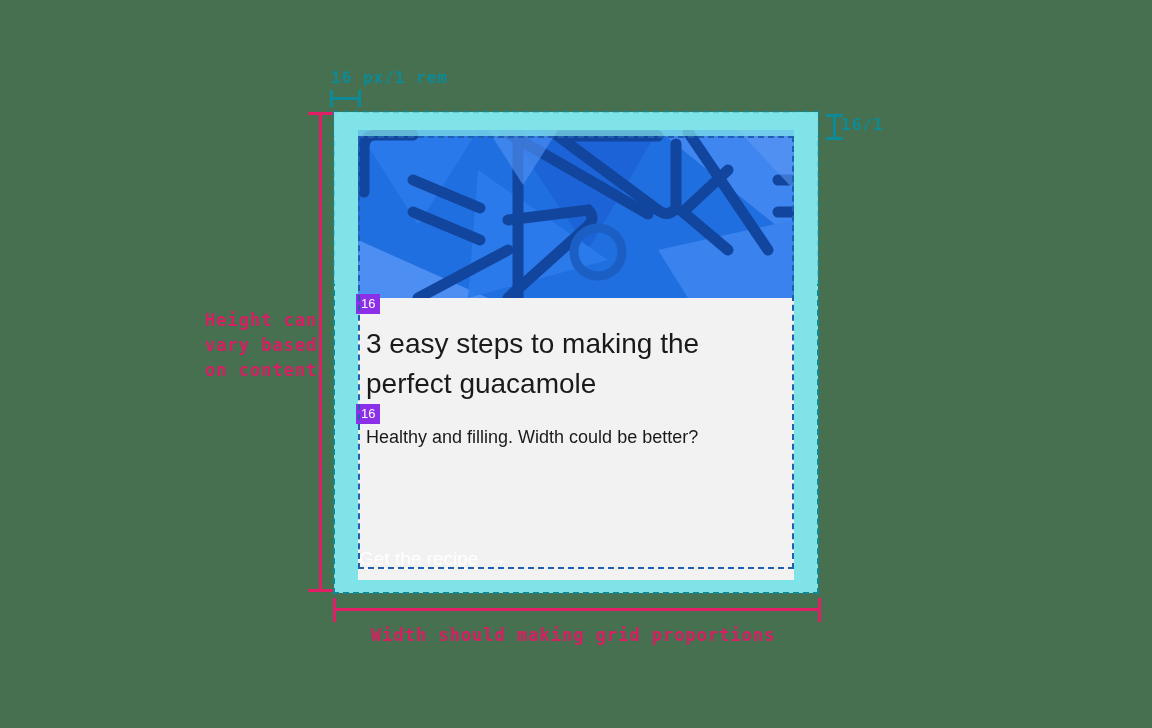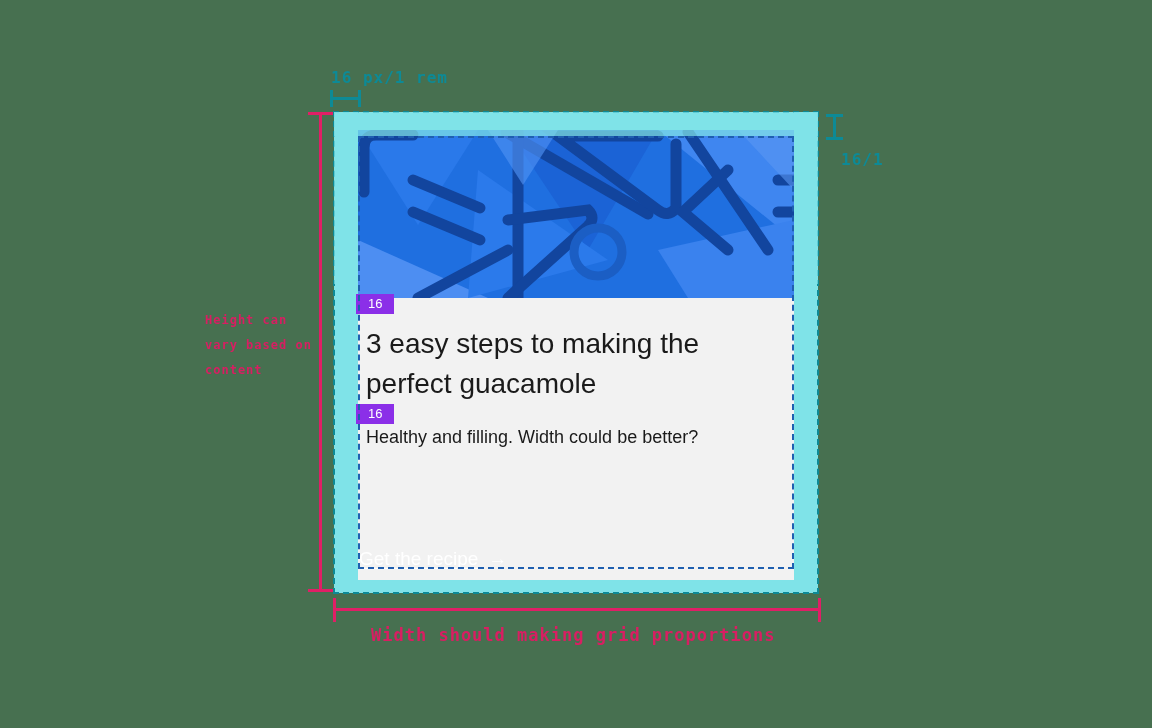--- a/index.html
+++ b/index.html
@@ -32,35 +32,34 @@
   }
   #label-rem {
     left: 331px;
     top: 68px;
     font-size: 16px;
   }
   #label-ratio {
     left: 841px;
     top: 115px;
     font-size: 16px;
-    margin-top: 35px;
   }
 
   
   .anno-pink {
     position: absolute;
     font-family: "DejaVu Sans Mono", monospace;
     font-weight: 700;
     color: #d81e62;
     letter-spacing: 1px;
   }
   #label-height {
     left: 205px;
     top: 308px;
-    font-size: 12px;
+    font-size: 17px;
     line-height: 25px;
     width: 120px;
   }
   #label-width {
     left: 371px;
     top: 625px;
     font-size: 17px;
     white-space: nowrap;
   }
 
@@ -248,21 +247,21 @@
     position: relative;
   }
 
   .spacer-badge {
     display: inline-block;
     background: #8b2fe8;
     color: #ffffff;
     font-family: "Liberation Sans", sans-serif;
     font-size: 13px;
     line-height: 20px;
-    padding: 0 12px;
+    padding: 0 5px;
     position: absolute;
     z-index: 5;
   }
   #badge-title-gap { left: 356px; top: 294px; }
   #badge-body-gap  { left: 356px; top: 404px; }
 
   #card-title {
     font-size: 28px;
     line-height: 40px;
     color: #1a1a1a;

